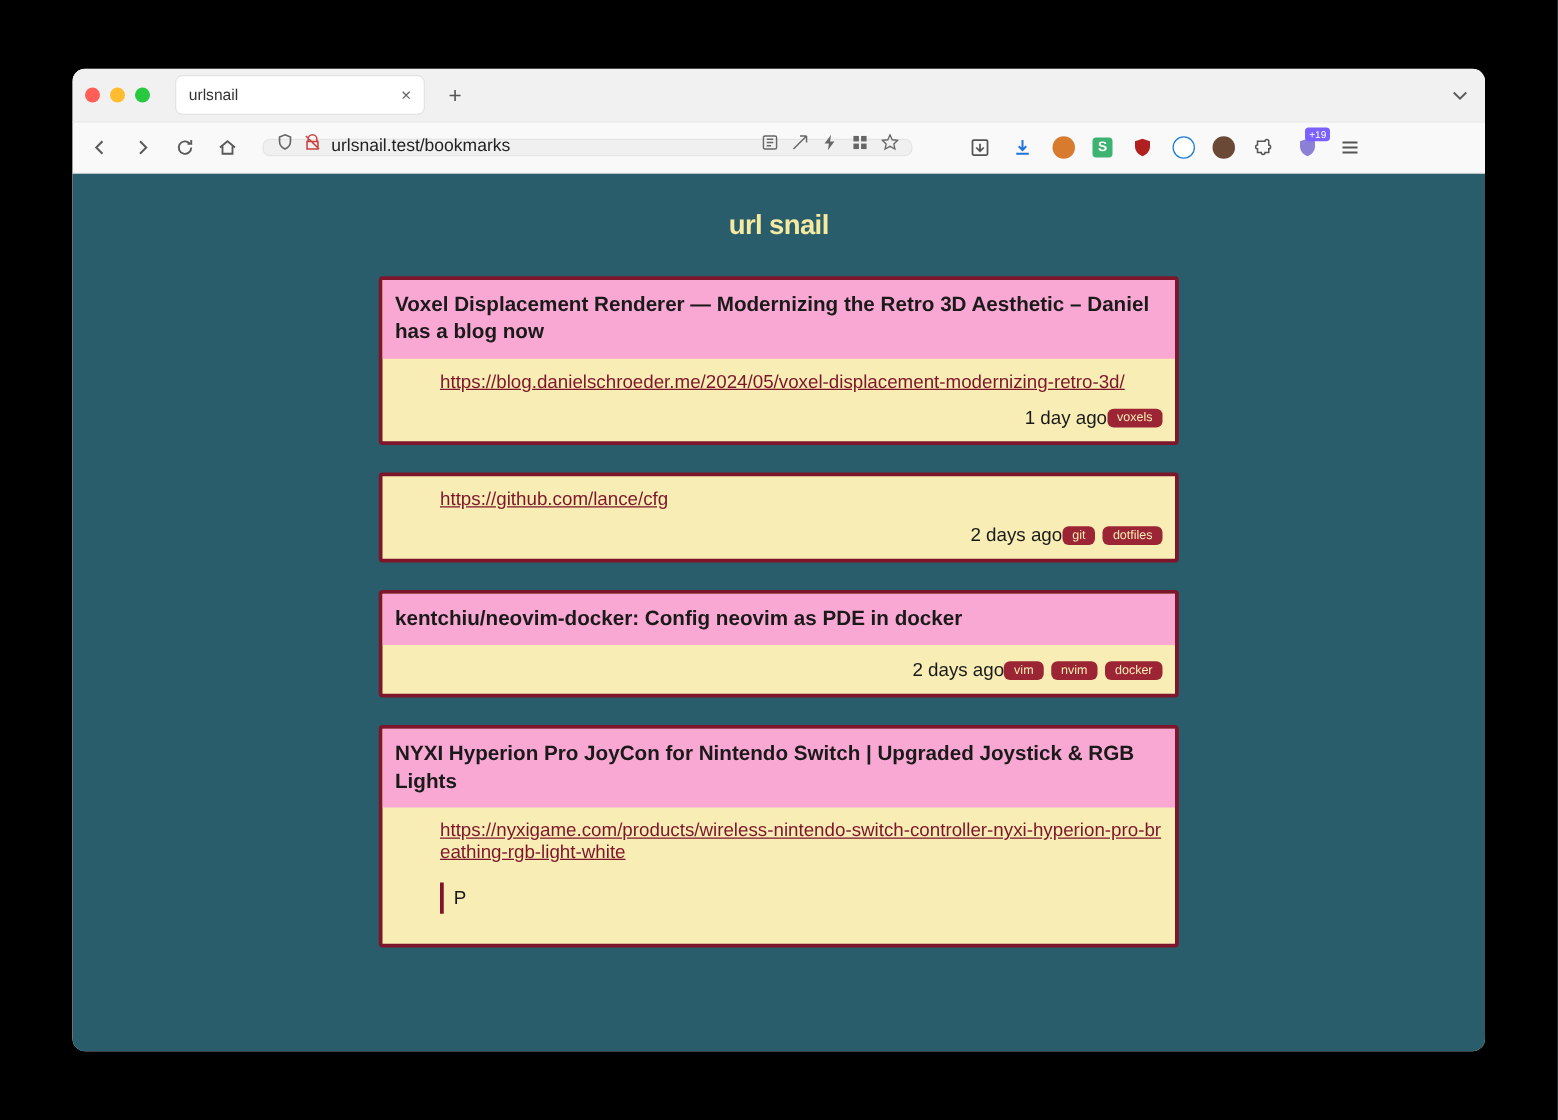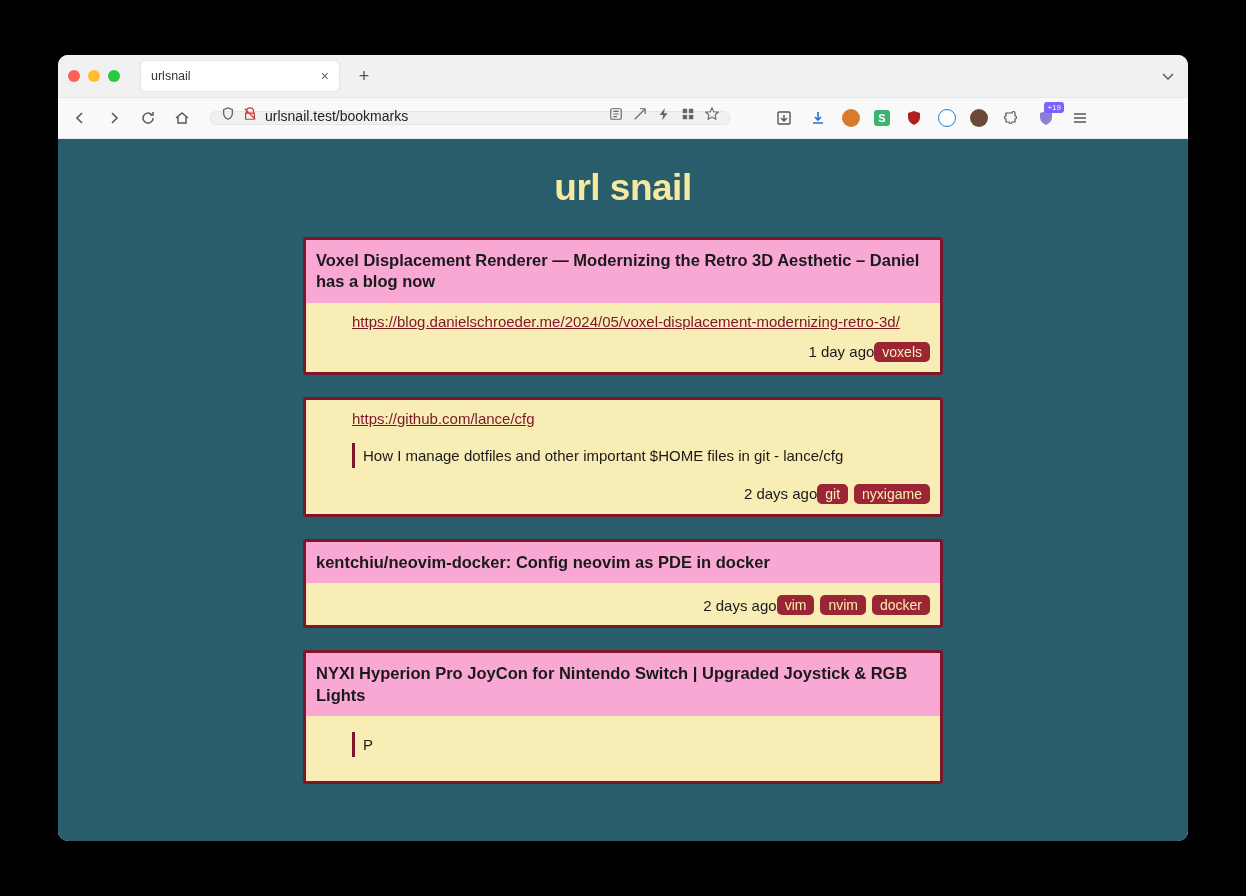--- a/index.html
+++ b/index.html
@@ -99,21 +99,21 @@
   .viewport::-webkit-scrollbar { width: 14px; }
   .viewport::-webkit-scrollbar-track { background: #2a5d6b; }
   .viewport::-webkit-scrollbar-thumb { background: #9db5bb; border-radius: 7px; border: 3px solid #2a5d6b; }
   .page {
     width: 640px;
     margin: 0 auto;
     padding: 28px 0 40px;
   }
   .site-title {
     text-align: center;
-    font-size: 37px;
+    font-size: 22px;
     font-weight: 800;
     color: #f6e9a0;
     margin-bottom: 28px;
     letter-spacing: -0.5px;
   }
   .card {
     background: #f8edb4;
     border: 3px solid #7e162b;
     border-radius: 3px;
     margin-bottom: 22px;
@@ -147,21 +147,21 @@
     display: flex;
     align-items: center;
     justify-content: flex-end;
     padding-top: 2px;
   }
   .timestamp { color: #1a1a1a; font-size: 15px; }
   .tags { display:flex; gap:6px; }
   .tag {
     background: #9c2535;
     color: #f8edb4;
-    font-size: 14px;
+    font-size: 10px;
     padding: 2px 8px;
     border-radius: 5px;
   }
   .shield svg path { fill: none; stroke: currentColor; stroke-width:1.5; }
 </style>
 </head>
 <body>
 
 <div class="browser-window">
 
@@ -303,40 +303,40 @@
           <div class="card">
             <div class="card-header">Voxel Displacement Renderer — Modernizing the Retro 3D Aesthetic – Daniel has a blog now</div>
             <div class="card-body"><a class="card-url" href="#">https://blog.danielschroeder.me/2024/05/voxel-displacement-modernizing-retro-3d/</a><div class="card-footer">
                 <div class="timestamp">1 day ago</div>
                 <div class="tags">
                   <span class="tag">voxels</span>
                 </div>
               </div></div>
           </div>
           <div class="card">
-            <div class="card-body"><a class="card-url" href="#">https://github.com/lance/cfg</a><div class="card-desc">How I manage dotfiles and other important $HOME files in git - lance/cfg</div><div class="card-footer">
+            <div class="card-body"><a class="card-url" href="#">https://github.com/lance/cfg</a><div class="card-footer">
                 <div class="timestamp">2 days ago</div>
                 <div class="tags">
                   <span class="tag">git</span>
-                  <span class="tag">nyxigame</span>
+                  <span class="tag">dotfiles</span>
                 </div>
               </div></div>
           </div>
           <div class="card">
             <div class="card-header">kentchiu/neovim-docker: Config neovim as PDE in docker</div>
             <div class="card-body"><div class="card-footer">
                 <div class="timestamp">2 days ago</div>
                 <div class="tags">
                   <span class="tag">vim</span>
                   <span class="tag">nvim</span>
                   <span class="tag">docker</span>
                 </div>
               </div></div>
           </div>
           <div class="card">
             <div class="card-header">NYXI Hyperion Pro JoyCon for Nintendo Switch | Upgraded Joystick &amp; RGB Lights</div>
-            <div class="card-body"><div class="card-desc">P</div></div>
+            <div class="card-body"><a class="card-url" href="#">https://nyxigame.com/products/wireless-nintendo-switch-controller-nyxi-hyperion-pro-breathing-rgb-light-white</a><div class="card-desc">P</div></div>
           </div>
         </div>
     </div>
   </div>
 
 </div>
 
 </body></html>

